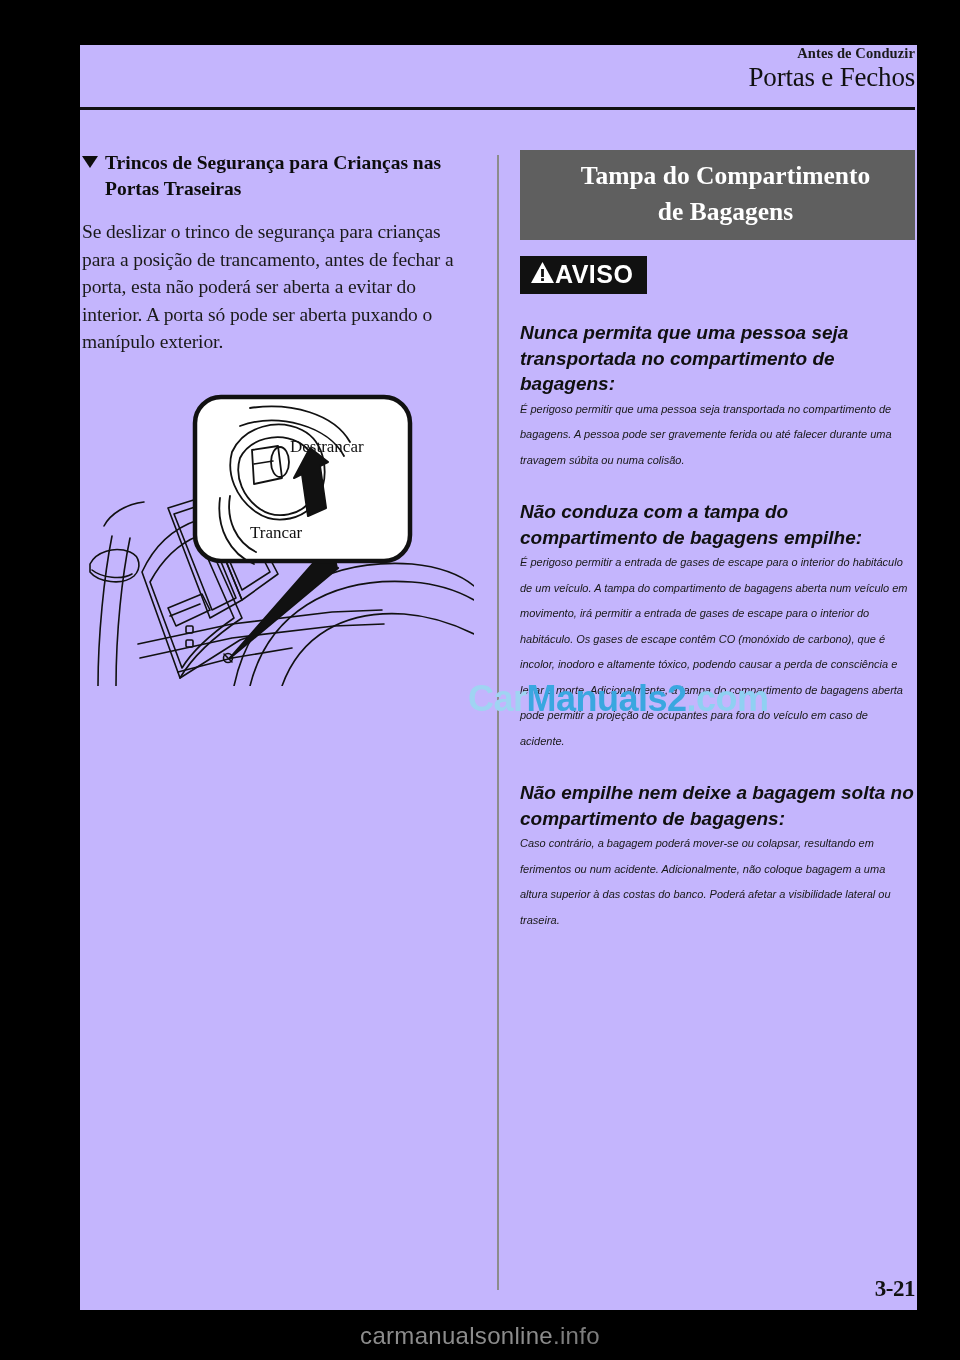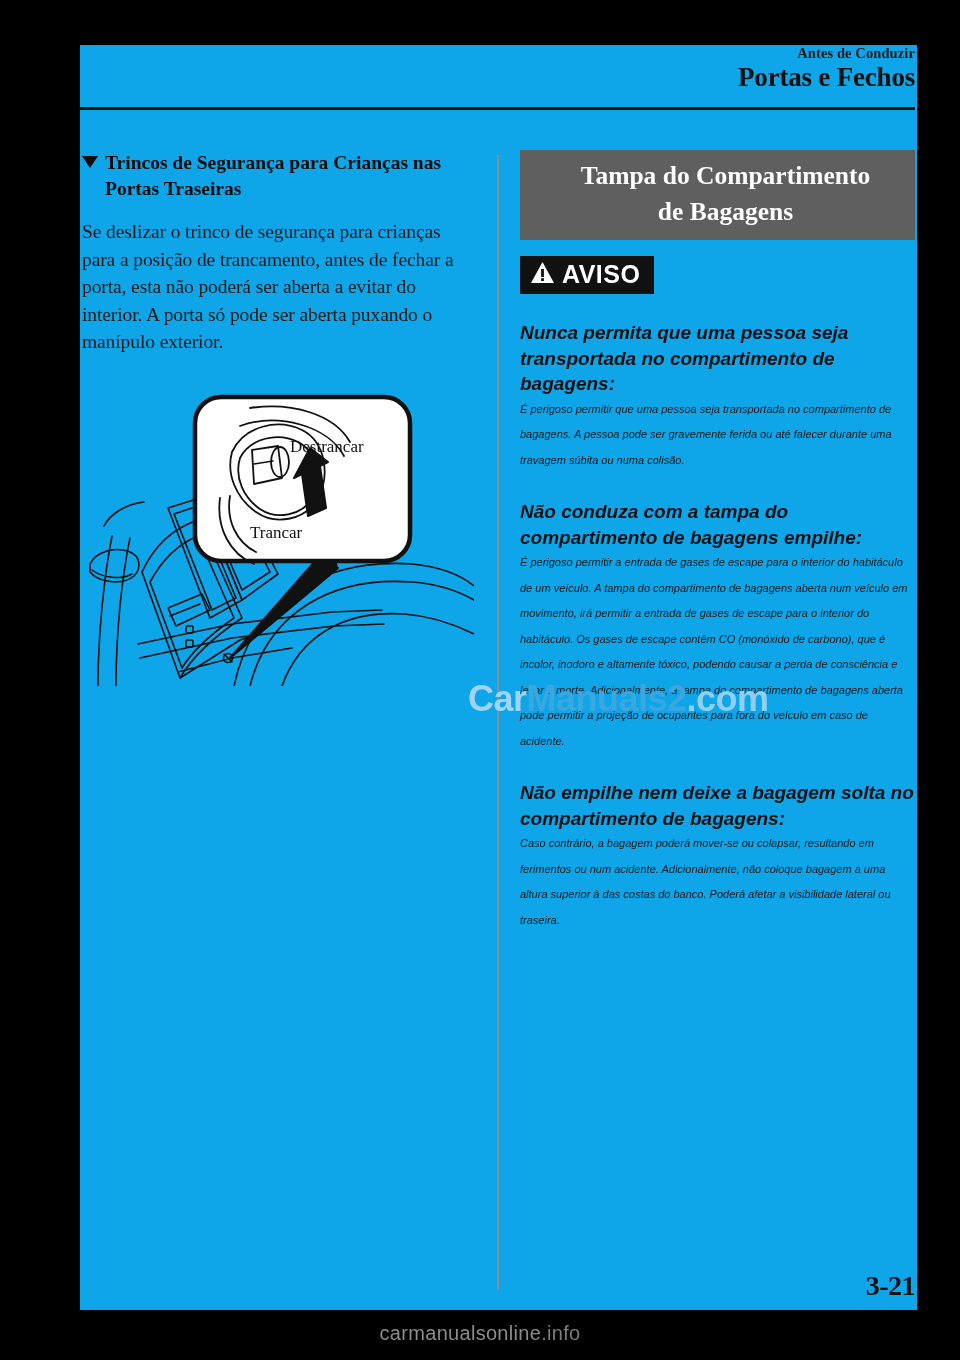--- a/index.html
+++ b/index.html
@@ -14,21 +14,21 @@
     font-family: "Liberation Serif", serif;
   }
 
   
   #page-sheet {
     position: absolute;
     left: 80px;
     top: 45px;
     width: 837px;
     height: 1265px;
-    background: #0ea5e9;
+    background: #c4b5fd;
   }
 
   
   .header-block {
     position: absolute;
     right: 0px;
     top: 0px;
     width: 100%;
     text-align: right;
     padding-right: 2px;
@@ -38,21 +38,21 @@
     font-family: "Liberation Serif", serif;
     font-size: 14.5px;
     font-weight: bold;
     color: #1a1a1a;
     line-height: 16px;
     letter-spacing: 0.1px;
   }
   .header-section {
     font-family: "Liberation Serif", serif;
     font-size: 27px;
-    font-weight: bold;
+    font-weight: normal;
     color: #111111;
     line-height: 32px;
     letter-spacing: -0.2px;
   }
   .header-rule {
     position: absolute;
     left: 0px;
     top: 62px;
     width: 835px;
     height: 3px;
@@ -139,21 +139,20 @@
     text-align: center;
     padding: 8px 10px 10px 26px;
     box-sizing: border-box;
     width: 395px;
   }
   .section-title-bar .ttl-line2 { display: block; }
 
   .aviso-badge {
     display: inline-flex;
     align-items: center;
-    gap: 7px;
     background: #111111;
     color: #ffffff;
     padding: 5px 14px 6px 10px;
     margin-top: 16px;
   }
   .aviso-badge .aviso-text {
     font-family: "Liberation Sans", sans-serif;
     font-weight: bold;
     font-size: 25px;
     line-height: 27px;
@@ -182,21 +181,21 @@
     margin: 0;
   }
 
   
   .page-number {
     position: absolute;
     right: 2px;
     bottom: 8px;
     font-family: "Liberation Serif", serif;
     font-weight: bold;
-    font-size: 28px;
+    font-size: 23px;
     color: #111111;
     letter-spacing: -0.5px;
   }
 
   
   #watermark-mid {
     position: absolute;
     left: 468px;
     top: 678px;
     font-family: "Liberation Sans", sans-serif;
@@ -210,21 +209,21 @@
   #watermark-mid .w2 { color: #3aa7e0; }
   #watermark-mid .w3 { color: #8fd0f2; }
 
   #watermark-bottom {
     position: absolute;
     left: 0;
     top: 1322px;
     width: 960px;
     text-align: center;
     font-family: "Liberation Sans", sans-serif;
-    font-size: 20px;
+    font-size: 24px;
     color: #8c8c8c;
     letter-spacing: 0.3px;
   }
   #watermark-bottom .wb-dim { color: #7d7d7d; }
 </style>
 </head>
 <body>
 
 <div id="page-sheet">
 

